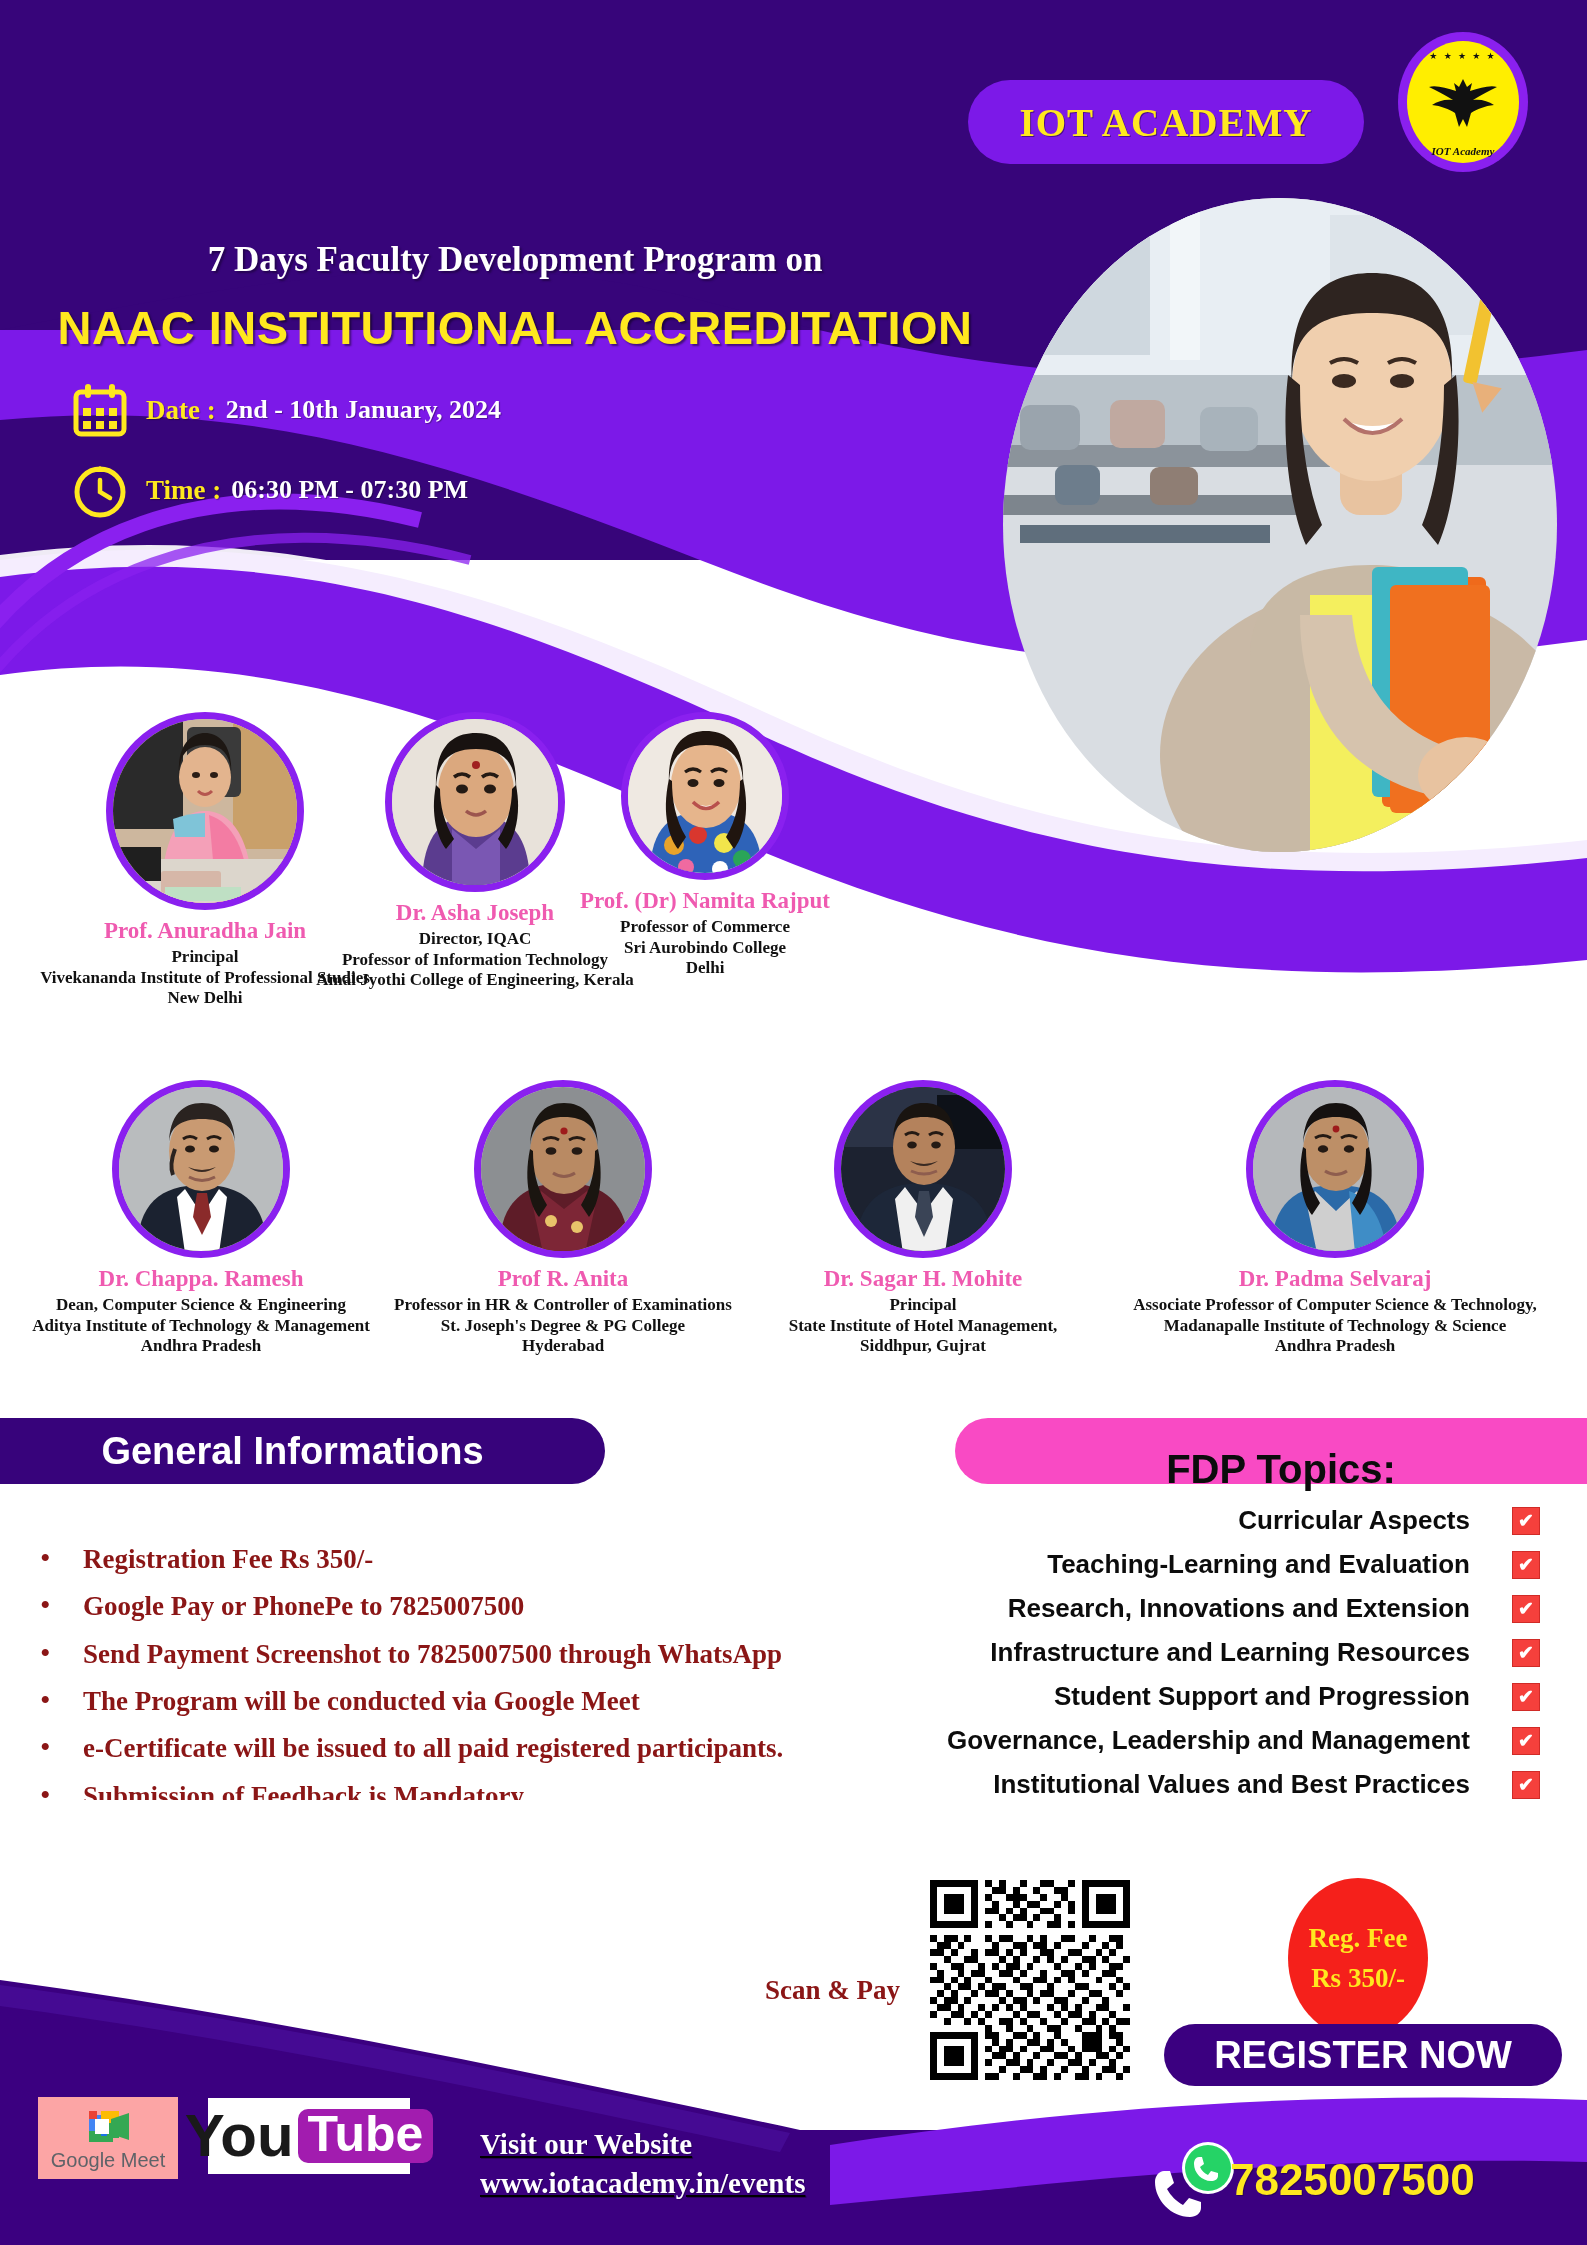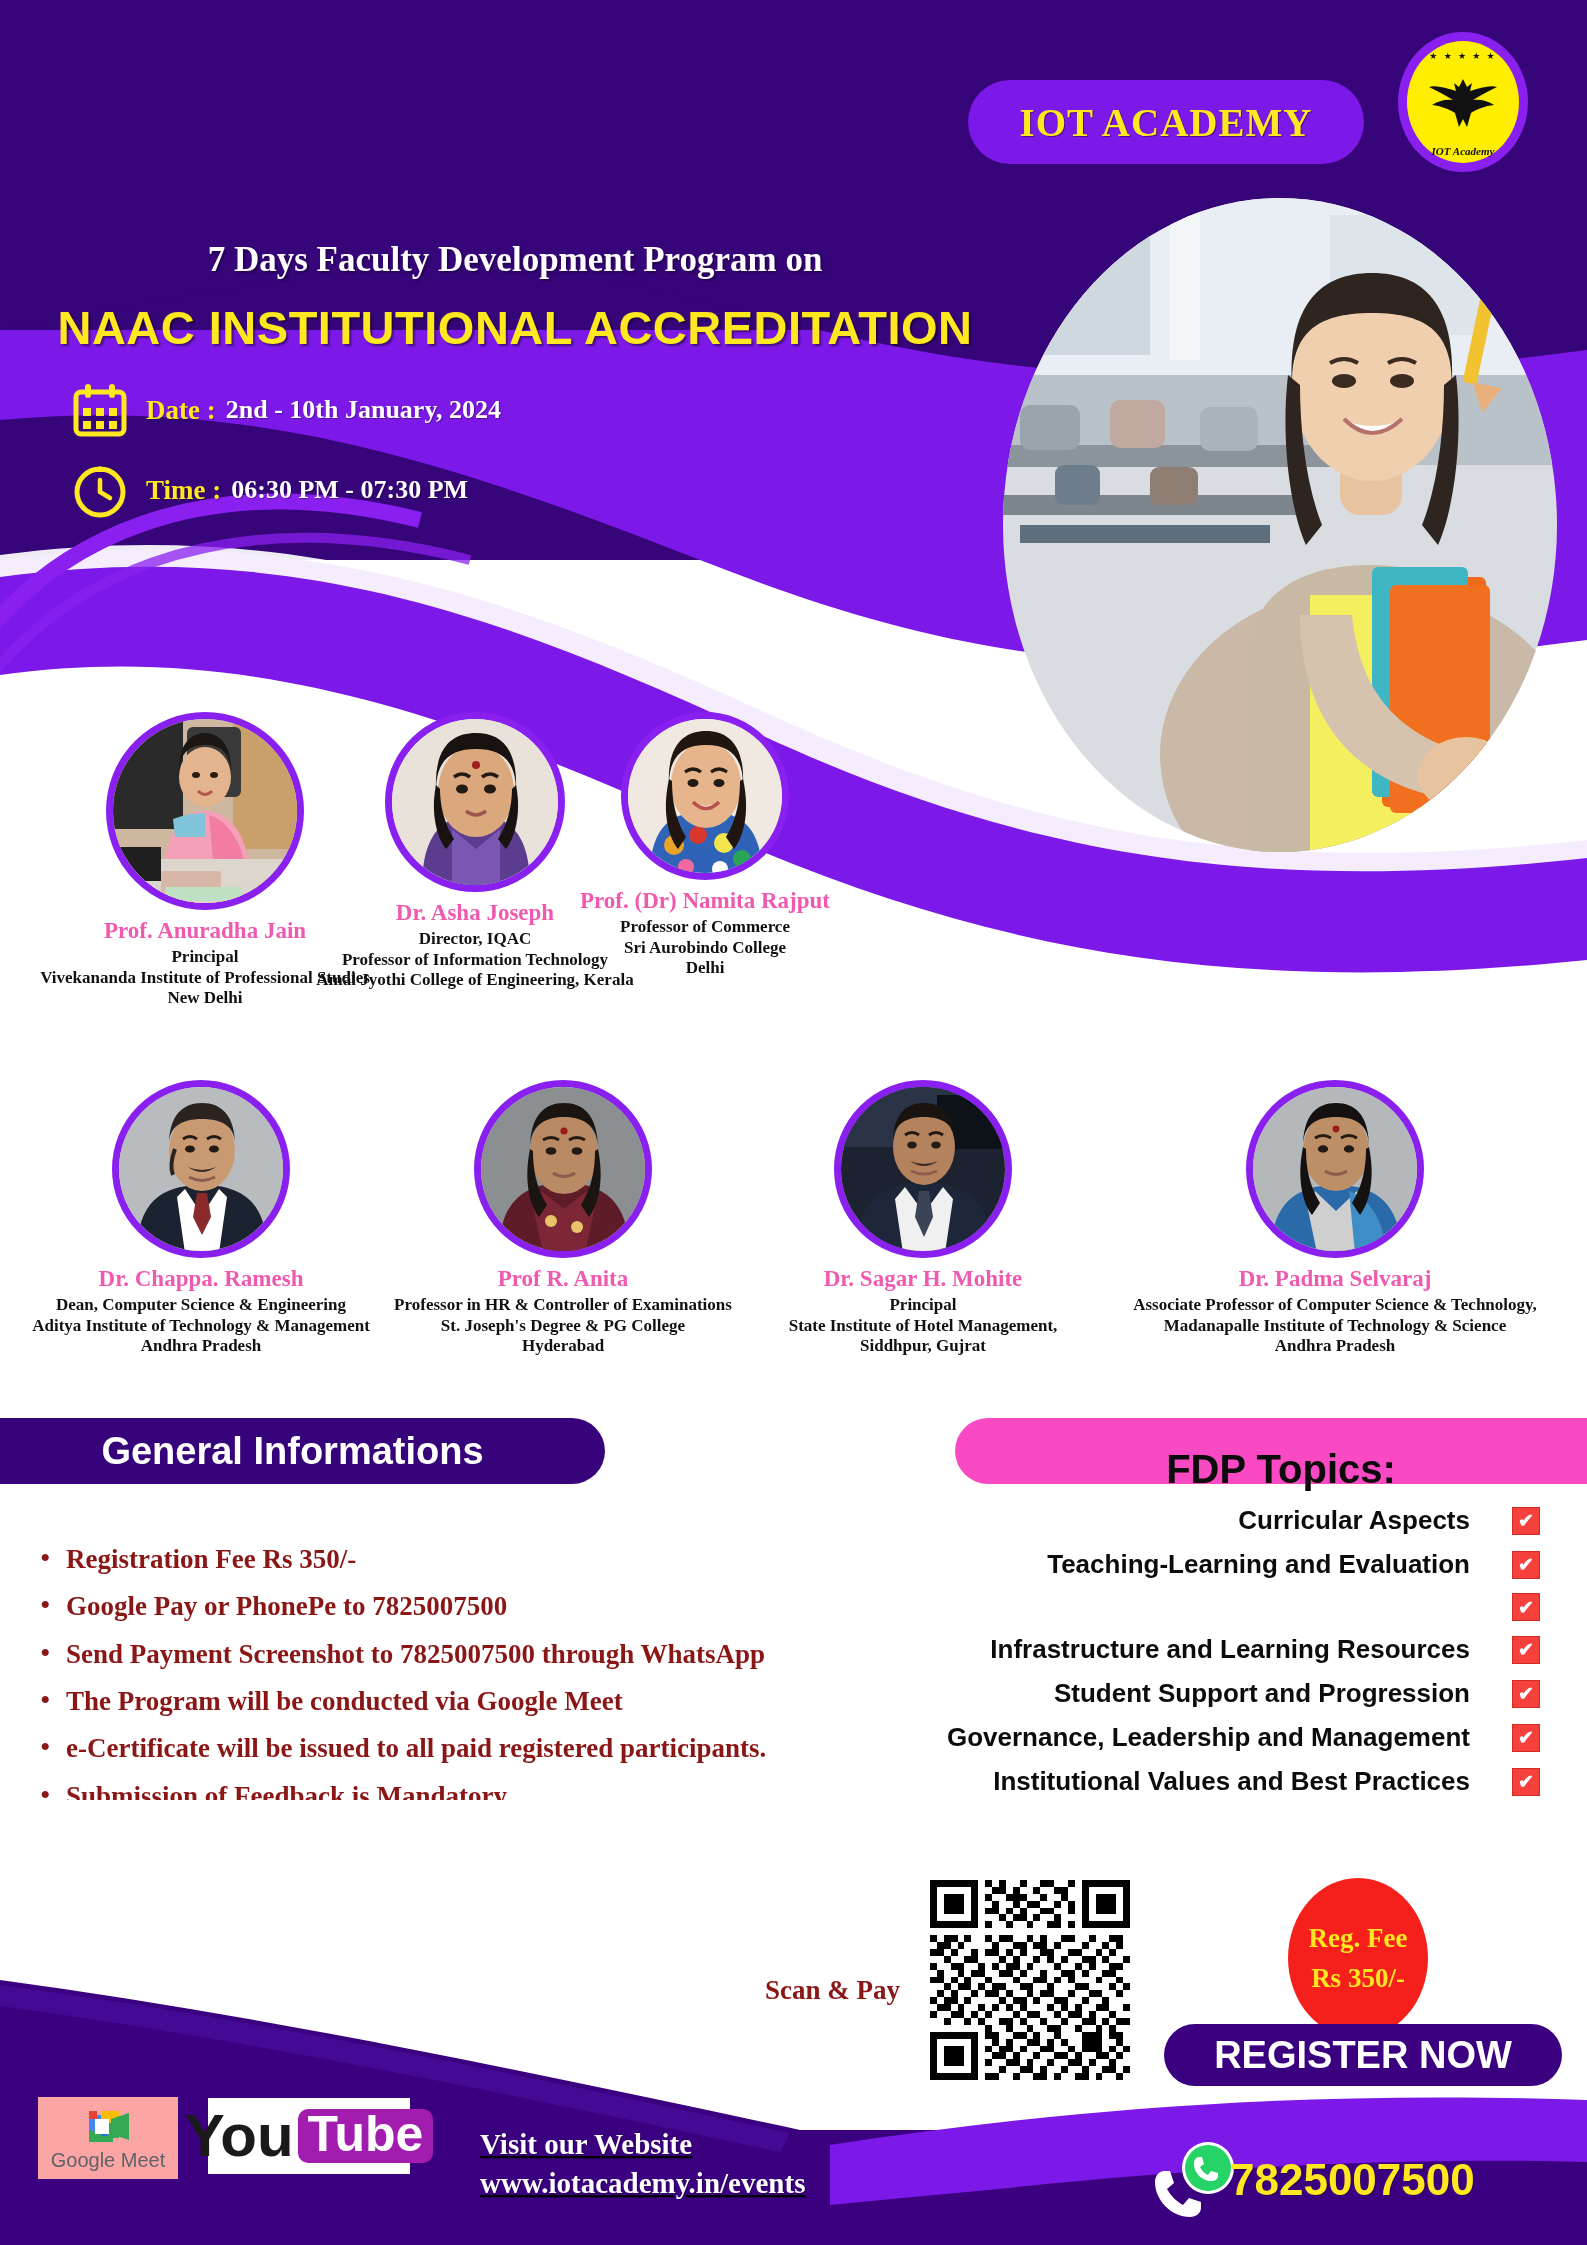--- a/index.html
+++ b/index.html
@@ -152,20 +152,21 @@
     margin-bottom:19px;
   }
   .gi-bullet {
     color:#8b1616; font-size:30px; line-height:26px;
     width:26px; flex:0 0 26px;
   }
   .gi-text {
     font-family:"Liberation Serif", serif;
     font-weight:bold; font-size:27px; color:#8b1616;
     line-height:1.05;
+    margin-left:17px;
   }
 
   
   .fdp-list { position:absolute; left:880px; top:1505px; width:660px; }
   .fdp-item {
     display:flex; align-items:center; justify-content:flex-end;
     margin-bottom:13px;
     gap:28px;
   }
   .fdp-text {
@@ -633,20 +634,21 @@
   <div class="fdp-list">
     <div class="fdp-item">
       <span class="fdp-text">Curricular Aspects</span>
       <span class="fdp-check">✔</span>
     </div>
     <div class="fdp-item">
       <span class="fdp-text">Teaching-Learning and Evaluation</span>
       <span class="fdp-check">✔</span>
     </div>
     <div class="fdp-item">
+      <span class="fdp-text">Research, Innovations and Extension</span>
       <span class="fdp-check">✔</span>
     </div>
     <div class="fdp-item">
       <span class="fdp-text">Infrastructure and Learning Resources</span>
       <span class="fdp-check">✔</span>
     </div>
     <div class="fdp-item">
       <span class="fdp-text">Student Support and Progression</span>
       <span class="fdp-check">✔</span>
     </div>

